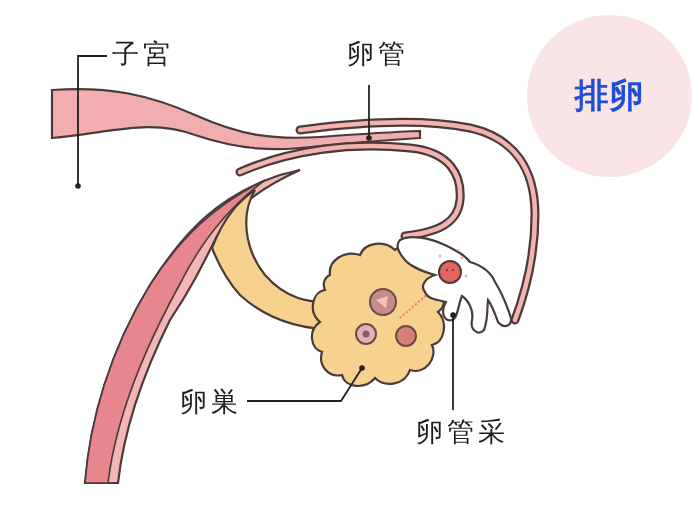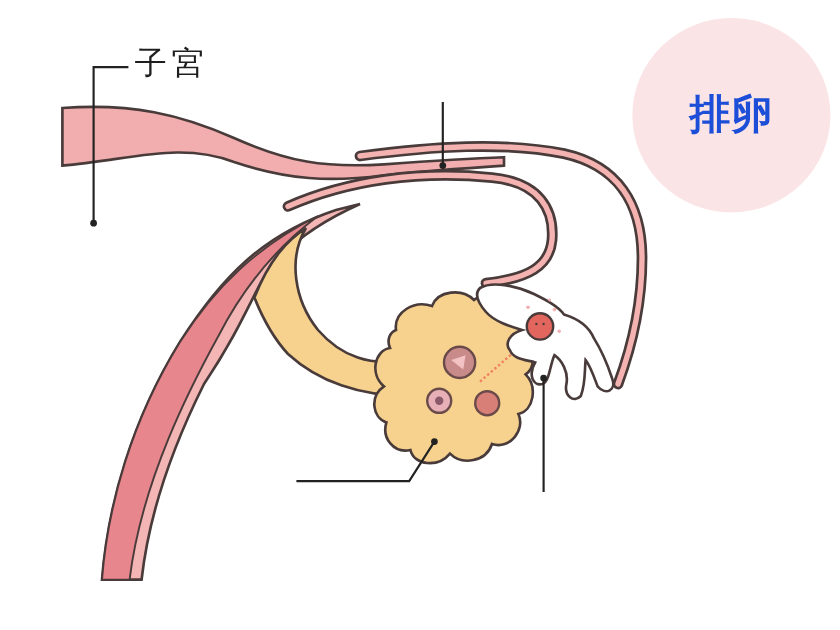--- a/index.html
+++ b/index.html
@@ -72,17 +72,20 @@
 
       <polyline points="247,401 341,401 362,368"></polyline>
       <circle cx="362" cy="368" r="2.8" fill="#222" stroke="none"></circle>
 
       <line x1="453" y1="315" x2="453" y2="410"></line>
       <circle cx="453" cy="315" r="2.8" fill="#222" stroke="none"></circle>
     </g>
   </svg>
 
   <div class="label" style="left:112px; top:40px;">子宮</div>
+  <div class="label" style="left:347px; top:40px;">卵管</div>
+  <div class="label" style="left:180px; top:388px;">卵巣</div>
+  <div class="label" style="left:416px; top:418px;">卵管采</div>
 
   <div class="badge">
     <span>排卵</span>
   </div>
 </div>
 
 </body></html>

